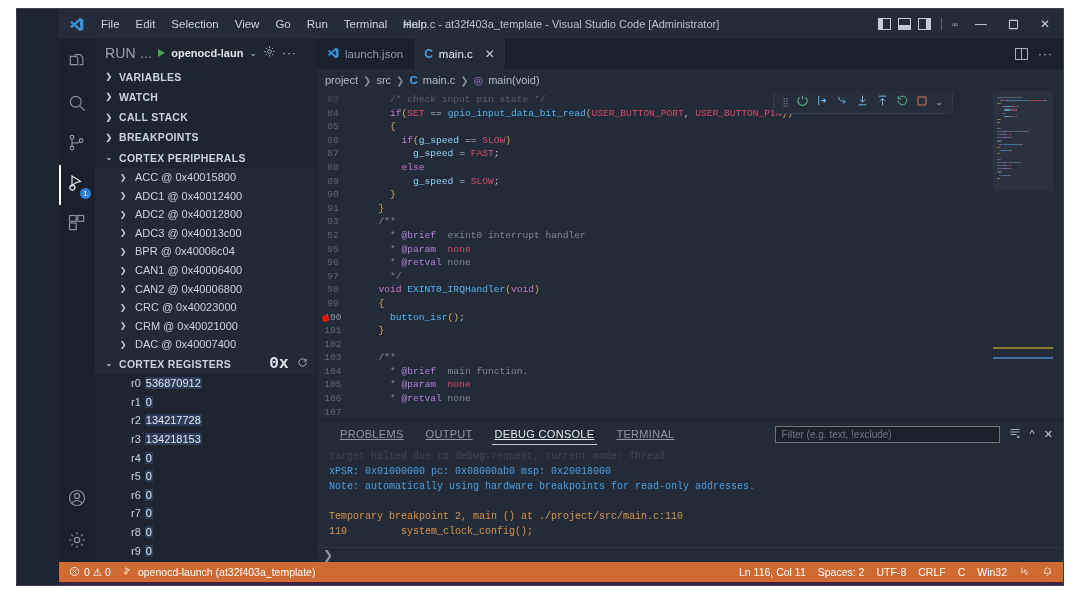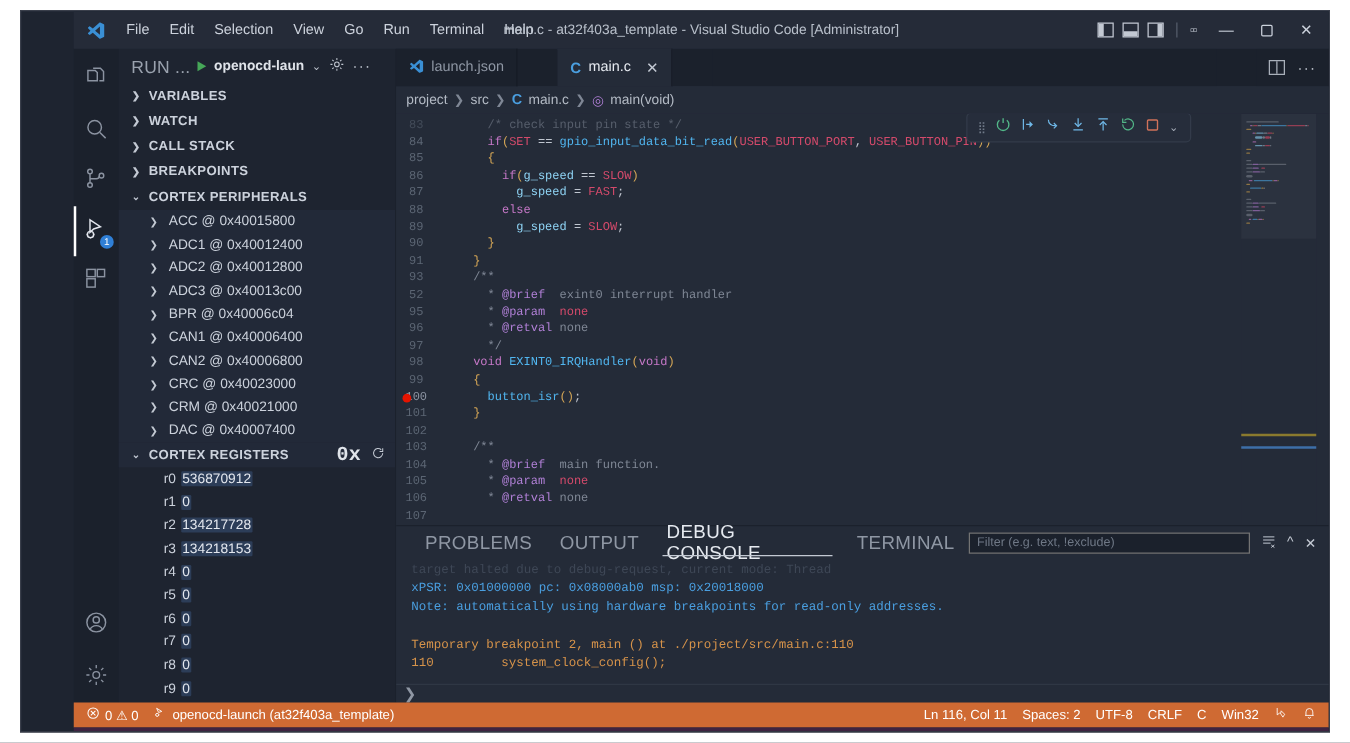--- a/index.html
+++ b/index.html
@@ -117,21 +117,21 @@
   .reg-list { background:#1e2430; overflow:hidden; }
   .regrow {
     height: 18.6px; display:flex; align-items:center; gap: 4px;
     padding-left: 36px; font-size: 11px; color: #ccd2dc;
   }
   .regval { background:#2c3d58; color:#e3e7ee; padding: 0 1px; border-radius:1px; }
 
   
   .editorcol { flex: 1; display: flex; flex-direction: column; min-width: 0; background:#242b38; }
 
-  .tabsrow { height: 30px; background:#1b212c; display:flex; align-items:stretch;gap:32px; }
+  .tabsrow { height: 30px; background:#1b212c; display:flex; align-items:stretch; }
   .tab {
     display:flex; align-items:center; gap:6px; padding: 0 10px;
     font-size: 11.5px; color: #8f97a4; border-right:1px solid #161b24;
     background:#1b212c; position:relative;
   }
   .tab.active { background:#242b38; color:#e6eaf0; }
   .tab.active::before {
     content:""; position:absolute; left:0; right:0; top:0; height:1px; background:#242b38;
   }
   .tab .cicon { color:#4a9fe0; font-size: 12px; font-weight:bold; }
@@ -182,22 +182,22 @@
   .mmline { position:absolute; height:1.2px; border-radius:1px; }
   .mmslider { position:absolute; left:0; right:0; background: rgba(255,255,255,0.035); }
   .mmdeco { position:absolute; right:0; width:60px; height:1.6px; }
   .scrollbarcol { width: 10px; flex:0 0 10px; background:#242b38; }
 
   
   .panel { height: 142px; flex: 0 0 142px; background:#242b38; display:flex; flex-direction:column;
            border-top: 1px solid #1b212c; }
   .panelhead { height: 26px; display:flex; align-items:center; padding-left: 12px; gap: 0; }
   .ptab {
-    font-size: 15px; color:#8f97a4; padding: 0 11px; height: 26px; display:flex; align-items:center;
-    position: relative; letter-spacing:.3px;
+    font-size: 11px; color:#8f97a4; padding: 0 11px; height: 26px; display:flex; align-items:center;
+    position: relative; letter-spacing:.3px;text-decoration:underline;
   }
   .ptab.active { color:#e6eaf0; }
   .ptab.active::after {
     content:""; position:absolute; left:8px; right:8px; bottom:2px; height:1.4px; background:#c3c9d3;
   }
   .panelright { margin-left:auto; display:flex; align-items:center; gap:9px; padding-right:10px; }
   .filterbox {
     width: 225px; height: 17px; background:#1b212c; border:1px solid #737373;
     font-size: 10px; color:#6f7886; padding: 0 6px; display:flex; align-items:center;
   }

